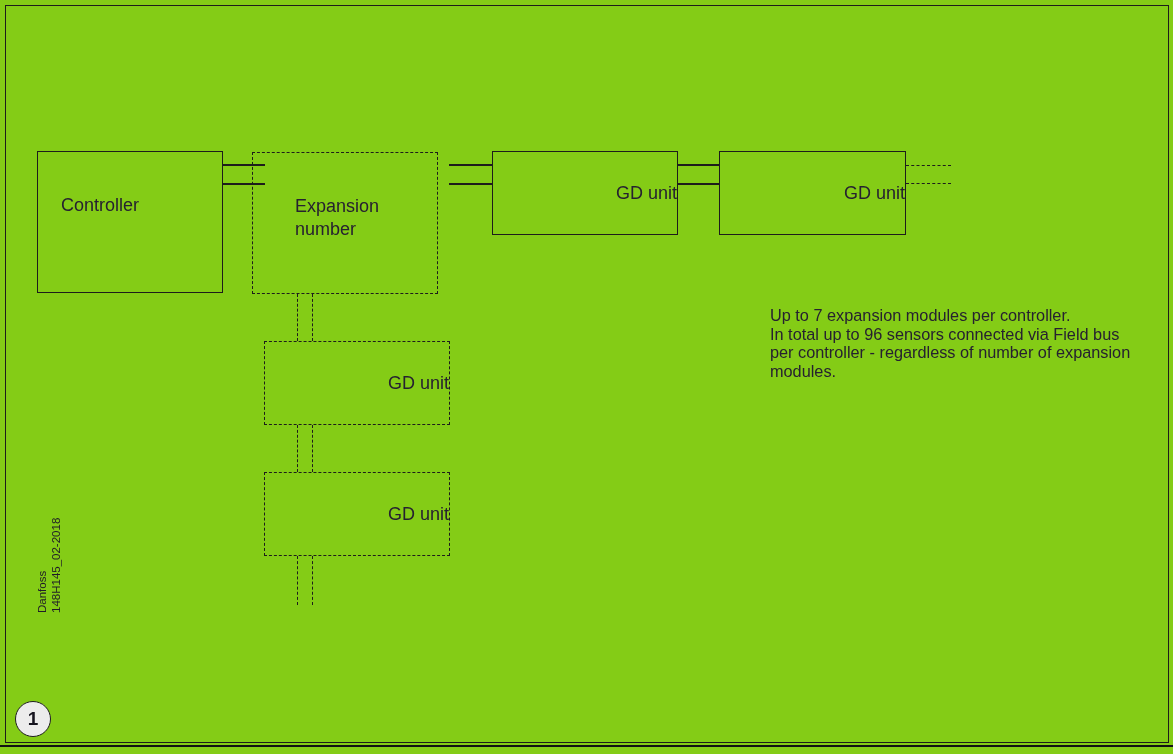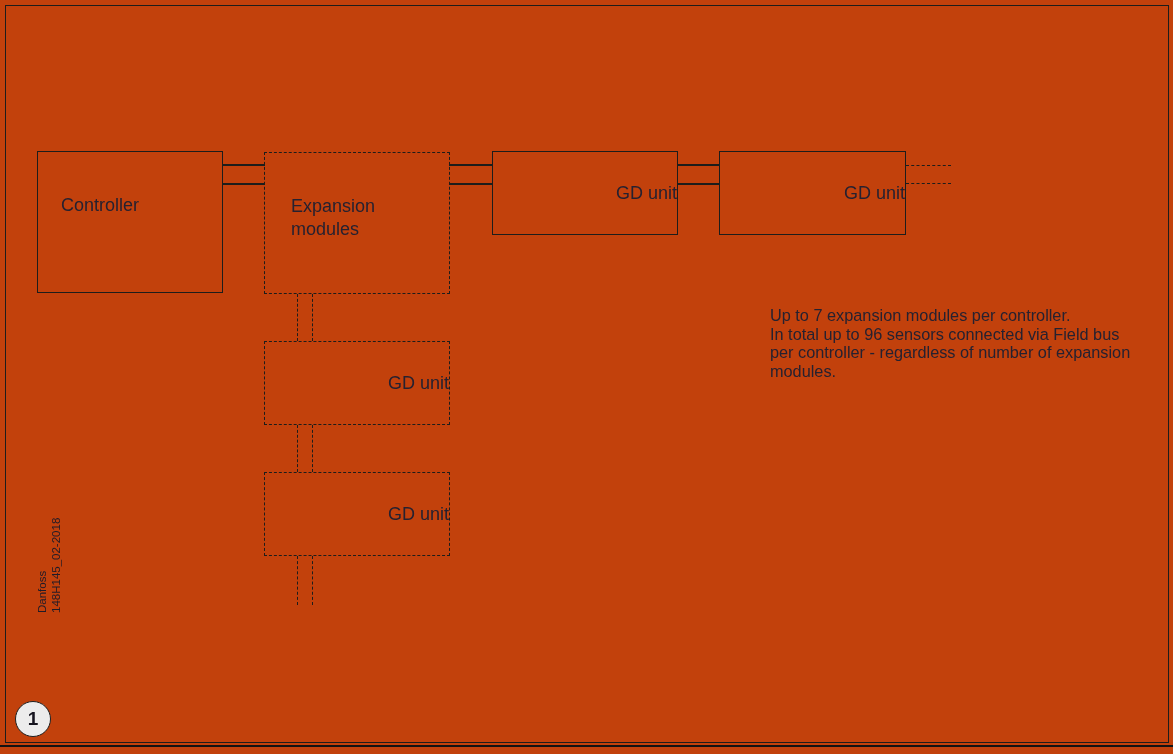--- a/index.html
+++ b/index.html
@@ -3,21 +3,21 @@
 <meta charset="utf-8">
 <style>
   :root{
     --line:#1d1d1b;
     --text:#262130;
   }
   html,body{margin:0;padding:0;background:#fff;}
   .page{
     position:relative;
     width:1173px;height:754px;
-    background:#c2410c;
+    background:#84cc16;
     font-family:"Liberation Sans", sans-serif;
     color:var(--text);
     overflow:hidden;
   }
   .frame{
     position:absolute;
     left:5px;top:5px;
     width:1162px;height:736px;
     border:1.7px solid var(--line);
   }
@@ -83,24 +83,24 @@
 <div class="page">
 
   <div class="frame"></div>
 
   <div class="box solid" style="left:37px;top:151px;width:186px;height:142px;">
     <div class="pad-label">
       <span class="lbl">Controller</span>
     </div>
   </div>
 
-  <div class="box dashed" style="left:264px;top:152px;width:186px;height:142px;">
+  <div class="box dashed" style="left:252px;top:152px;width:186px;height:142px;padding-left:16px;">
     <div class="pad-label2">
       <span class="lbl">Expansion</span>
-      <span class="lbl">modules</span>
+      <span class="lbl">number</span>
     </div>
   </div>
 
   <div class="box solid centered" style="left:492px;top:151px;width:186px;height:84px;">
     <span>GD unit</span>
   </div>
 
   <div class="box solid centered" style="left:719px;top:151px;width:187px;height:84px;">
     <span>GD unit</span>
   </div>

